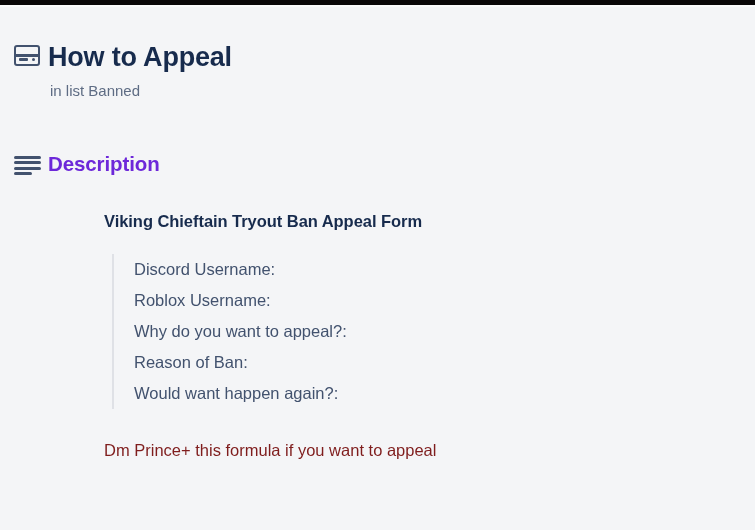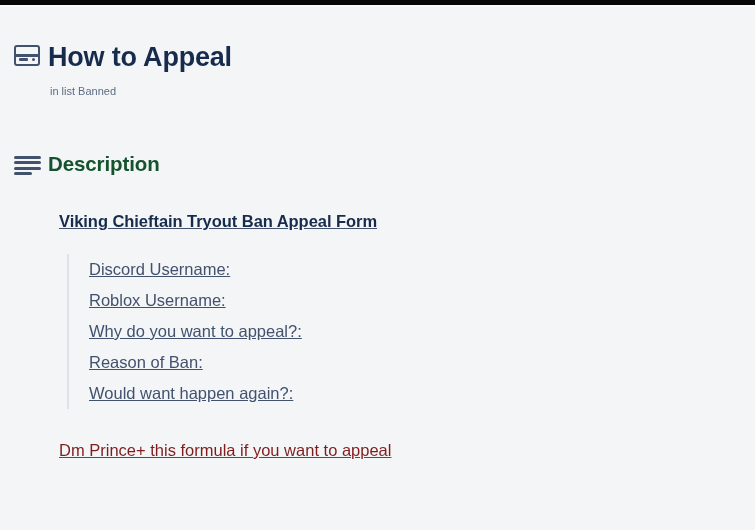--- a/index.html
+++ b/index.html
@@ -116,43 +116,42 @@
 
   .card-title {
     font-size: 27px;
     line-height: 32px;
     font-weight: 600;
     color: #172b4d;
     letter-spacing: -0.2px;
   }
 
   .card-subtitle {
-    font-size: 11px;
+    font-size: 15px;
     line-height: 20px;
     color: #5e6c84;
     margin-top: 8px;
     padding-left: 2px;
   }
 
   
   .description-section { margin-top: 50px; }
 
   .section-title {
     font-size: 20.5px;
     line-height: 26px;
     font-weight: 600;
-    color: #14532d;
+    color: #6d28d9;
     letter-spacing: -0.1px;
   }
 
   .description-body {
-    margin-left: 45px;
+    margin-left: 90px;
     margin-top: 33px;
     color: #42526e;
-    text-decoration: underline;
   }
 
   .desc-heading {
     font-size: 16.5px;
     line-height: 22px;
     font-weight: 700;
     color: #172b4d;
     letter-spacing: -0.05px;
   }
 

